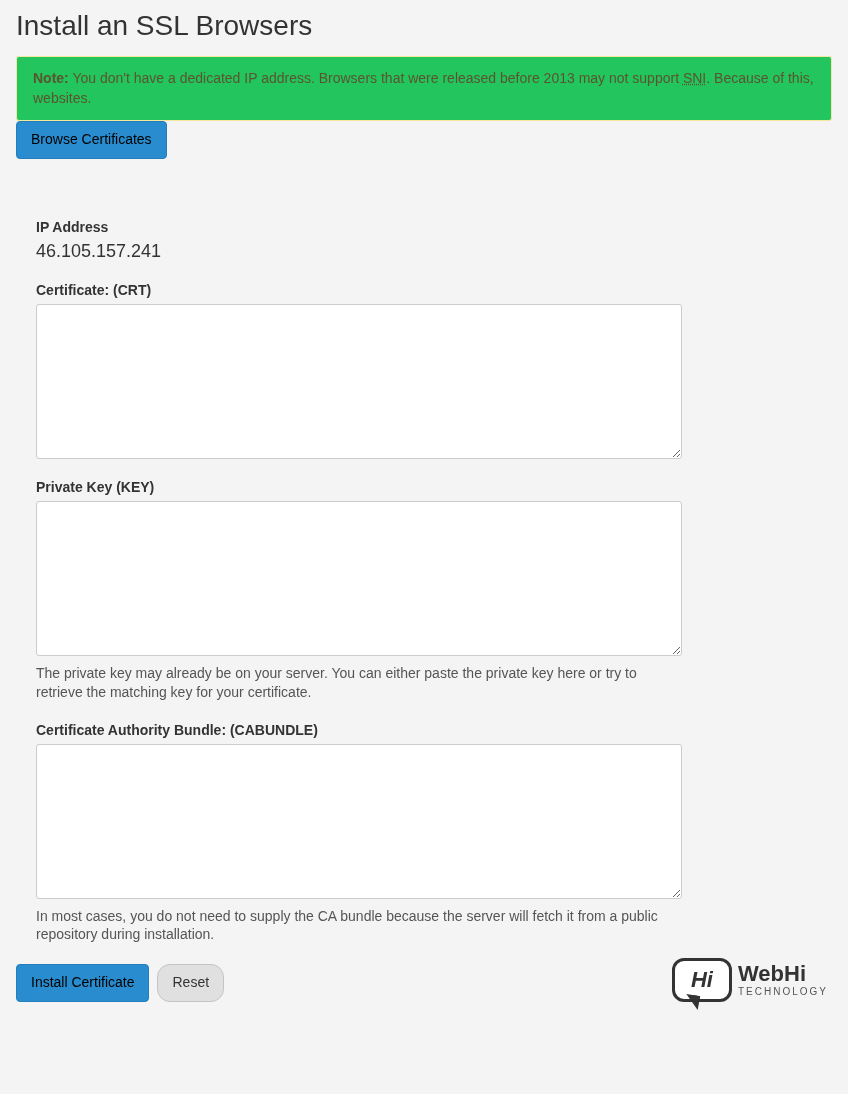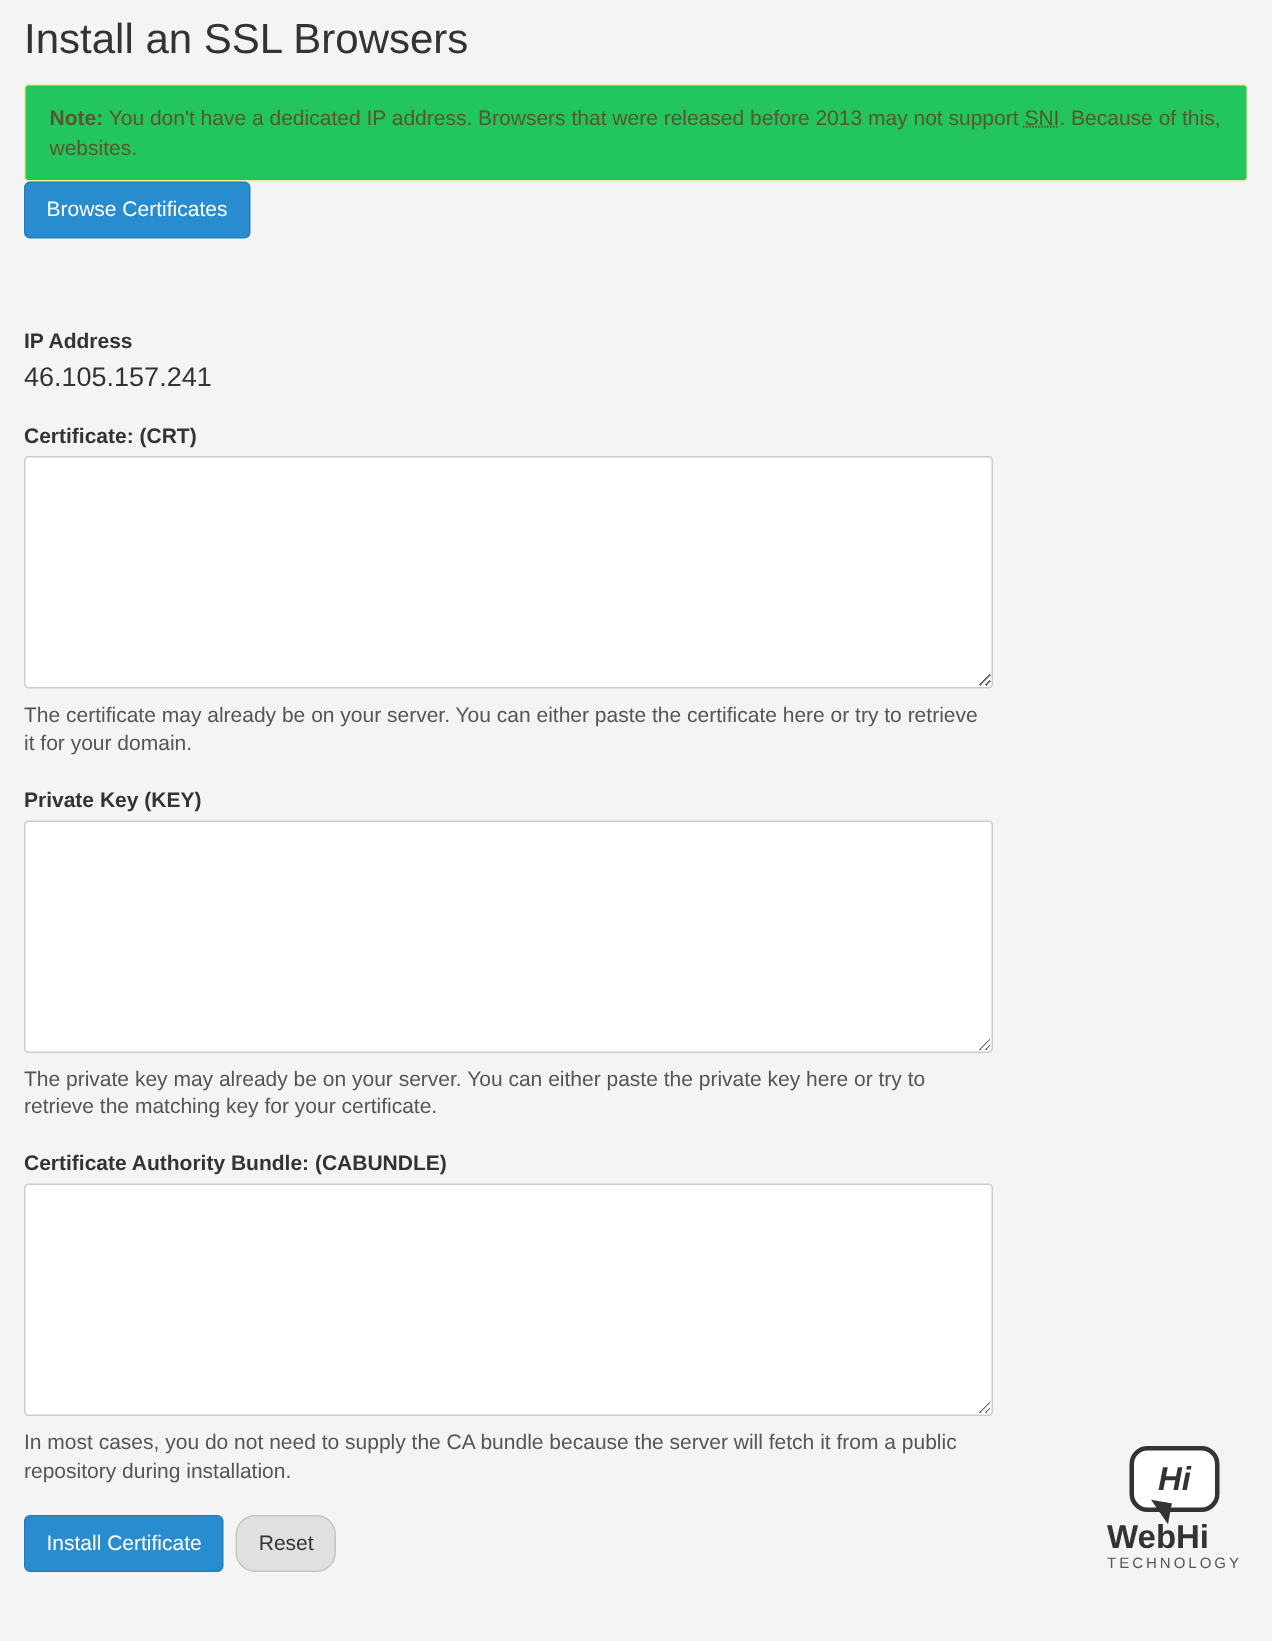--- a/index.html
+++ b/index.html
@@ -43,34 +43,35 @@
       display: inline-block;
       padding: 8px 14px;
       border-radius: 4px;
       font-size: 14px;
       cursor: pointer;
       border: 1px solid transparent;
       line-height: 1.4;
     }
     .btn-primary {
       background: #288cce;
-      color: #ffffff;
+      color: #000000;
       border-color: #237fbb;
     }
     .btn-secondary {
       background: #e0e0e0;
       color: #333;
       border-color: #c4c4c4;
       border-radius: 13px;
     }
     .browse-row {
       margin-bottom: 60px;
     }
     .form-group {
       margin-bottom: 20px;
+      margin-left: 20px;
     }
     .label {
       font-weight: 600;
       font-size: 14px;
       color: #333;
       margin-bottom: 6px;
       display: block;
     }
     .value-text {
       font-size: 18px;
@@ -104,21 +105,20 @@
     }
     .logo-wrap {
       position: absolute;
       right: 20px;
       bottom: 20px;
     }
     .logo {
       display: flex;
       align-items: center;
       gap: 6px;
-      flex-direction: column;
     }
     .logo-bubble {
       position: relative;
       width: 60px;
       height: 44px;
       border: 3px solid #333;
       border-radius: 12px;
       display: flex;
       align-items: center;
       justify-content: center;
@@ -176,21 +176,20 @@
     </div>
 
     <div class="form-group">
       <span class="label">IP Address</span>
       <div class="value-text">46.105.157.241</div>
     </div>
 
     <div class="form-group">
       <span class="label">Certificate: (CRT)</span>
       <textarea class="form-control" style=""></textarea>
-      <div class="help-text">The certificate may already be on your server. You can either paste the certificate here or try to retrieve it for your domain.</div>
     </div>
 
     <div class="form-group">
       <span class="label">Private Key (KEY)</span>
       <textarea class="form-control" style=""></textarea>
       <div class="help-text">The private key may already be on your server. You can either paste the private key here or try to retrieve the matching key for your certificate.</div>
     </div>
 
     <div class="form-group">
       <span class="label">Certificate Authority Bundle: (CABUNDLE)</span>

